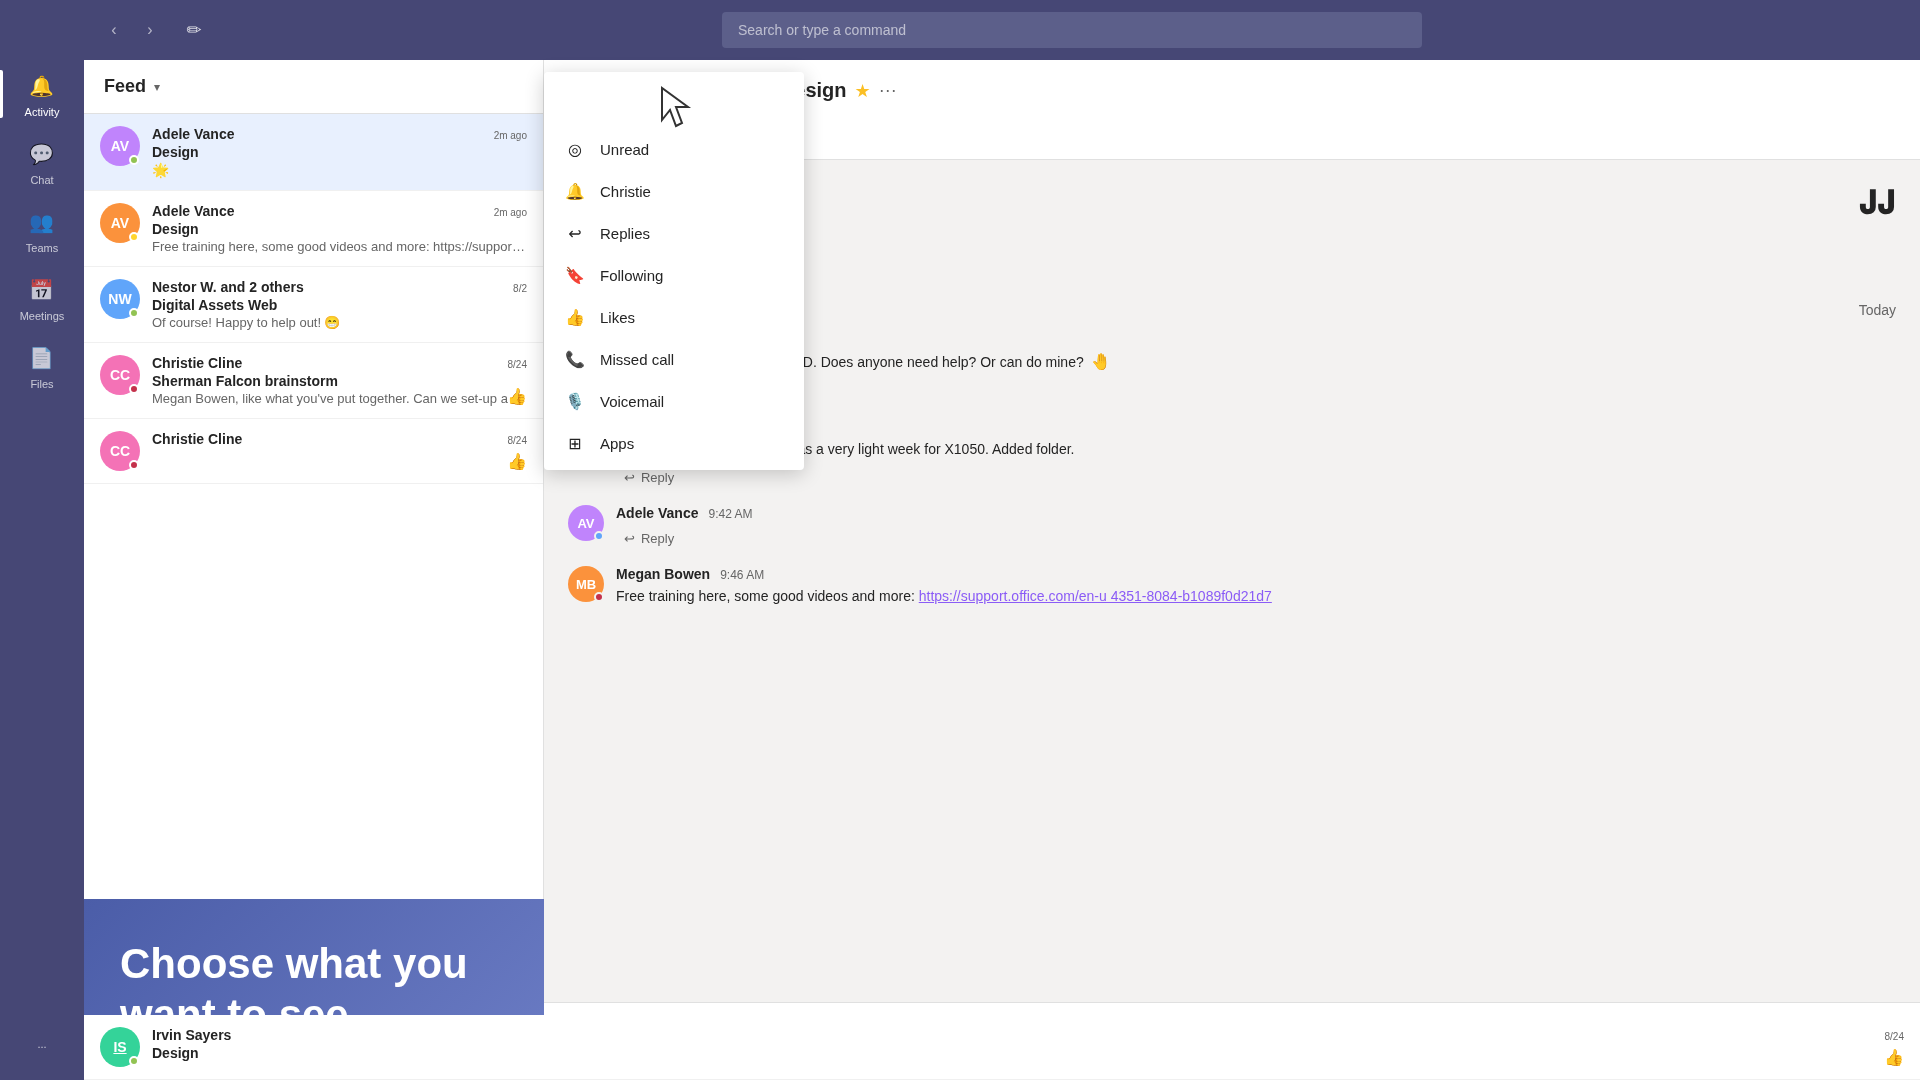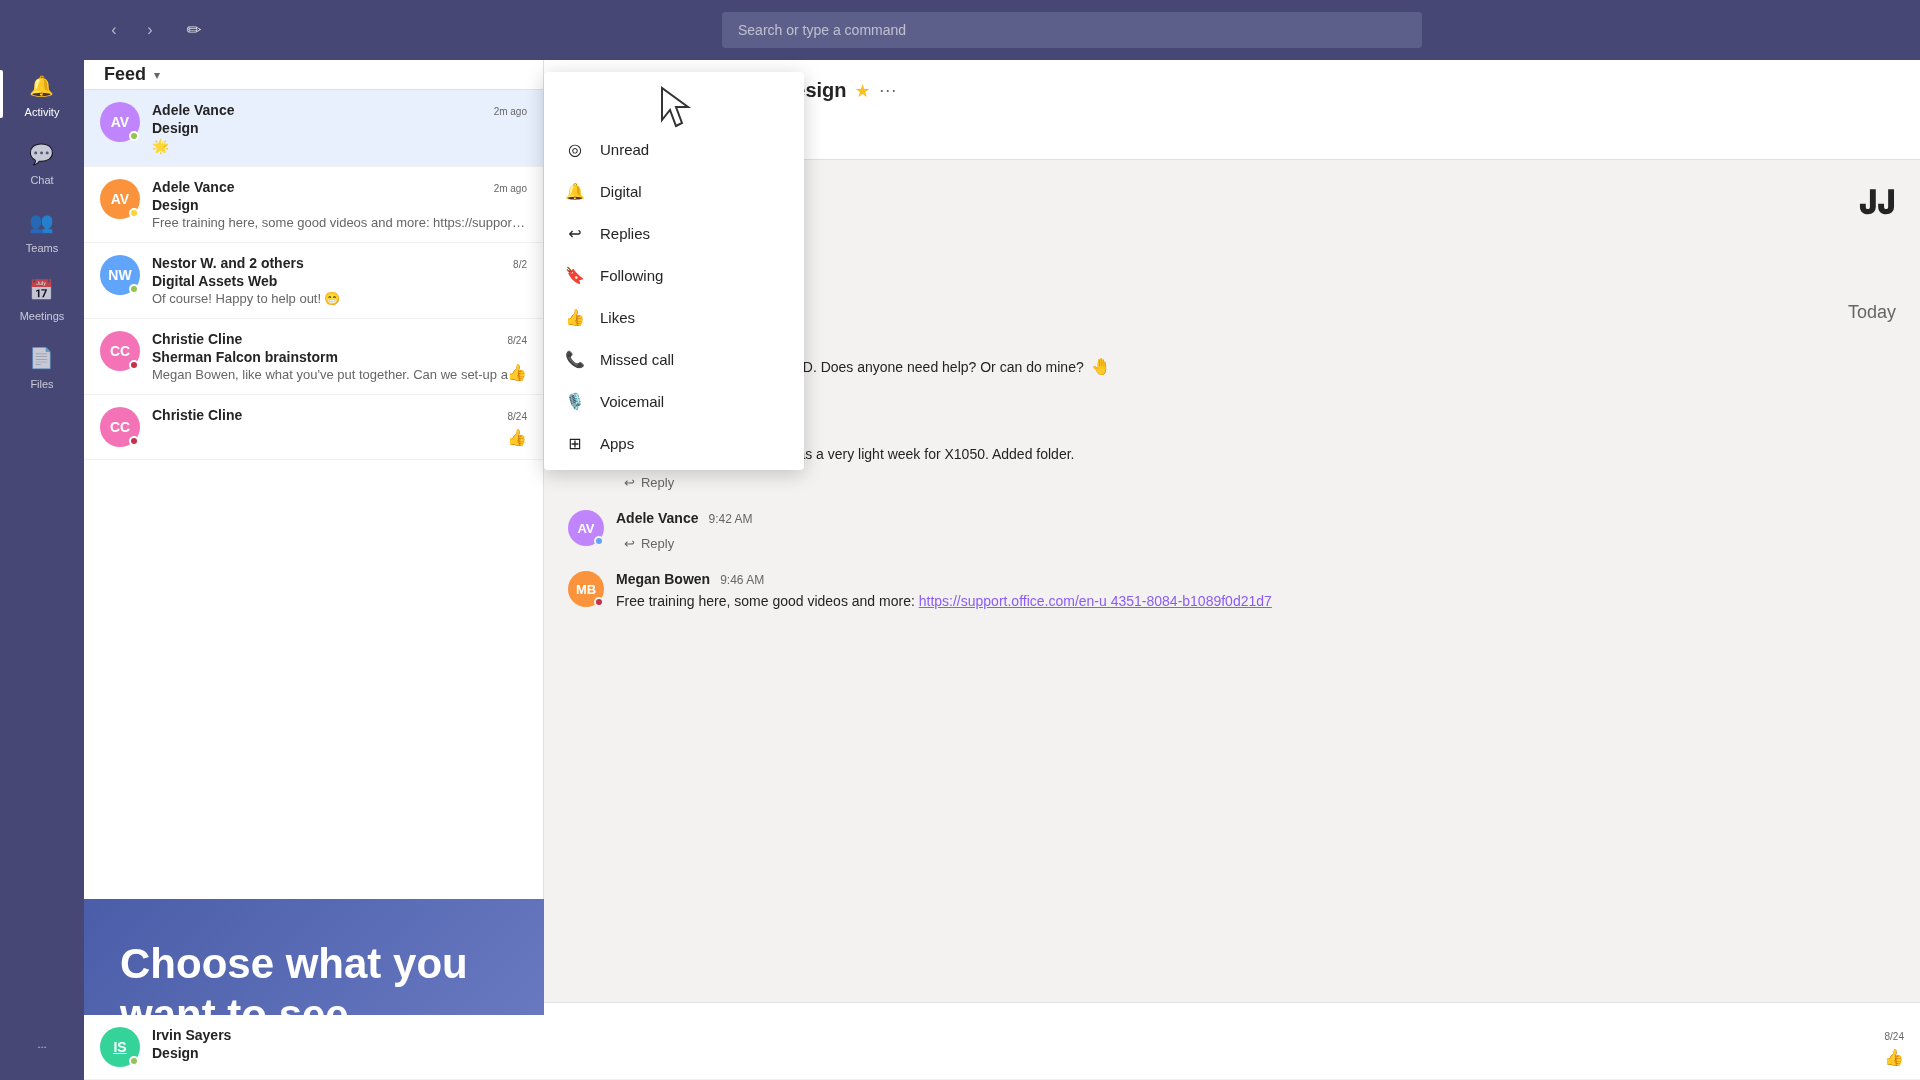--- a/index.html
+++ b/index.html
@@ -125,21 +125,21 @@
     
     .feed-panel {
       width: 460px;
       background: #fff;
       border-right: 1px solid #e0e0e0;
       display: flex;
       flex-direction: column;
       flex-shrink: 0;
     }
     .feed-header {
-      padding: 4px 20px;
+      padding: 16px 20px;
       border-bottom: 1px solid #e0e0e0;
       display: flex;
       align-items: center;
       gap: 8px;
     }
     .feed-title {
       font-size: 18px;
       font-weight: 600;
       color: #242424;
     }
@@ -312,21 +312,21 @@
 
     
     .messages-area {
       flex: 1;
       overflow-y: auto;
       padding: 16px 24px;
     }
     .date-divider {
       text-align: right;
       color: #666;
-      font-size: 18px;
+      font-size: 14px;
       margin: 12px 0;
     }
     .message-group {
       display: flex;
       gap: 12px;
       margin-bottom: 16px;
     }
     .message-avatar {
       width: 36px;
       height: 36px;
@@ -565,21 +565,21 @@
         <polygon points="8,4 8,36 16,26 22,42 28,39 22,23 34,23" fill="white" stroke="#333" stroke-width="2"></polygon>
       </svg>
     </div>
 
     <div class="dropdown-item">
       <span class="dd-icon">◎</span>
       <span>Unread</span>
     </div>
     <div class="dropdown-item">
       <span class="dd-icon">🔔</span>
-      <span>Digital</span>
+      <span>Christie</span>
     </div>
     <div class="dropdown-item">
       <span class="dd-icon">↩</span>
       <span>Replies</span>
     </div>
     <div class="dropdown-item">
       <span class="dd-icon">🔖</span>
       <span>Following</span>
     </div>
     <div class="dropdown-item">

